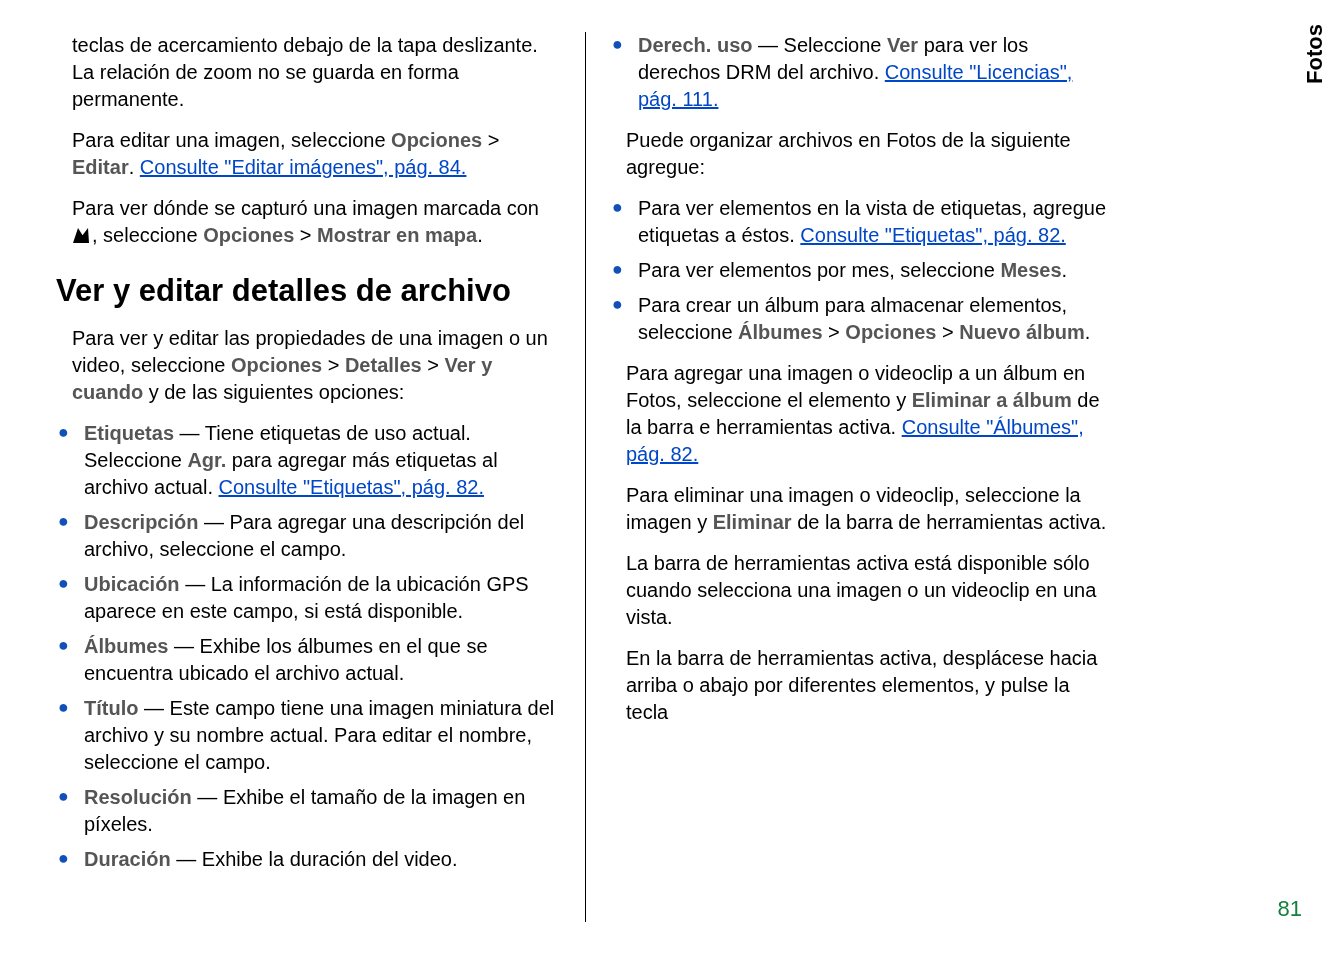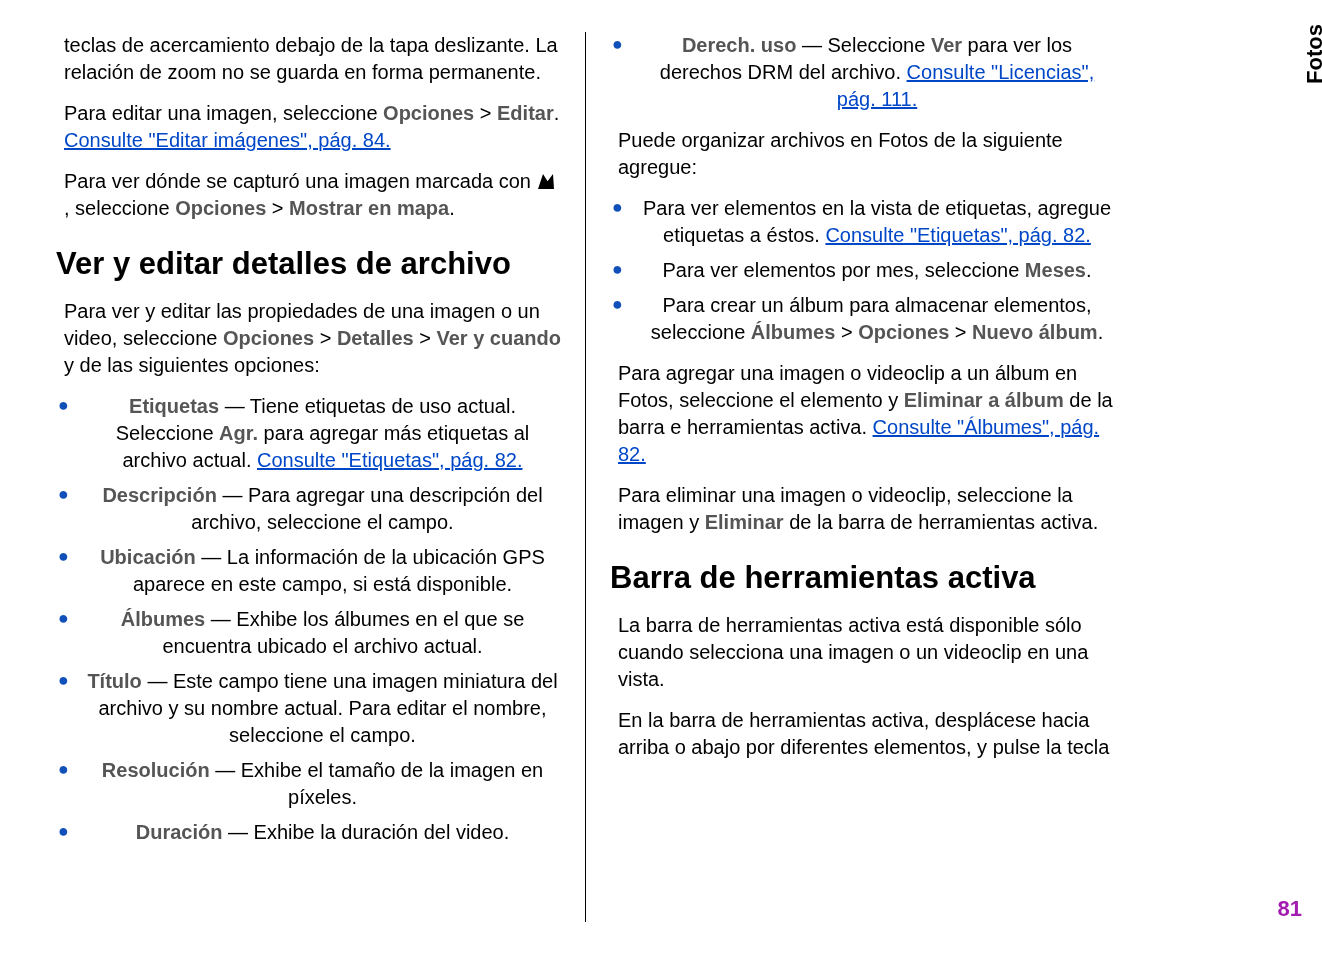--- a/index.html
+++ b/index.html
@@ -28,21 +28,21 @@
     box-sizing: border-box;
   }
   .col-left {
     padding-right: 24px;
     border-right: 1px solid #000;
   }
   .col-right {
     padding-left: 24px;
   }
   p {
-    margin: 0 0 14px 8px;
+    margin: 0 0 14px 16px;
     font-size: 20px;
     line-height: 1.35;
   }
   h2 {
     margin: 24px 0 16px 0;
     font-size: 31px;
     font-weight: 700;
     line-height: 1.15;
   }
   .bold {
@@ -50,21 +50,20 @@
     color: #555;
   }
   a.link {
     color: #0047c8;
     text-decoration: underline;
   }
   ul.bullets {
     list-style: none;
     margin: 0 0 14px 0;
     padding: 0;
-    text-align: center;
   }
   ul.bullets > li {
     position: relative;
     padding-left: 28px;
     margin: 0 0 8px 0;
     font-size: 20px;
     line-height: 1.35;
   }
   ul.bullets > li::before {
     content: "●";
@@ -97,22 +96,22 @@
     transform-origin: right top;
     font-size: 22px;
     font-weight: 700;
     white-space: nowrap;
   }
   .page-num {
     position: absolute;
     bottom: 32px;
     right: 0;
     font-size: 22px;
-    font-weight: 700;
-    color: #a21caf;
+    font-weight: 400;
+    color: #15803d;
   }
 </style>
 </head>
 <body>
 
 <div class="page">
   <div class="columns">
 
     <div class="col col-left">
       <p>teclas de acercamiento debajo de la tapa deslizante. La relación de zoom no se guarda en forma permanente.</p>
@@ -181,21 +180,20 @@
       </ul>
 
       <p>
         <span>Para agregar una imagen o videoclip a un álbum en Fotos, seleccione el elemento y </span><span class="bold">Eliminar a álbum</span><span> de la barra e herramientas activa. </span><a href="#" class="link">Consulte "Álbumes", pág. 82.</a>
       </p>
 
       <p>
         <span>Para eliminar una imagen o videoclip, seleccione la imagen y </span><span class="bold">Eliminar</span><span> de la barra de herramientas activa.</span>
       </p>
 
-      <h2>Barra de herramientas activa</h2>
 
       <p>La barra de herramientas activa está disponible sólo cuando selecciona una imagen o un videoclip en una vista.</p>
       <p>En la barra de herramientas activa, desplácese hacia arriba o abajo por diferentes elementos, y pulse la tecla</p>
     </div>
   </div>
 
   <div class="sidebar">
     <div class="side-tab">Fotos</div>
     <div class="page-num">81</div>
   </div>

